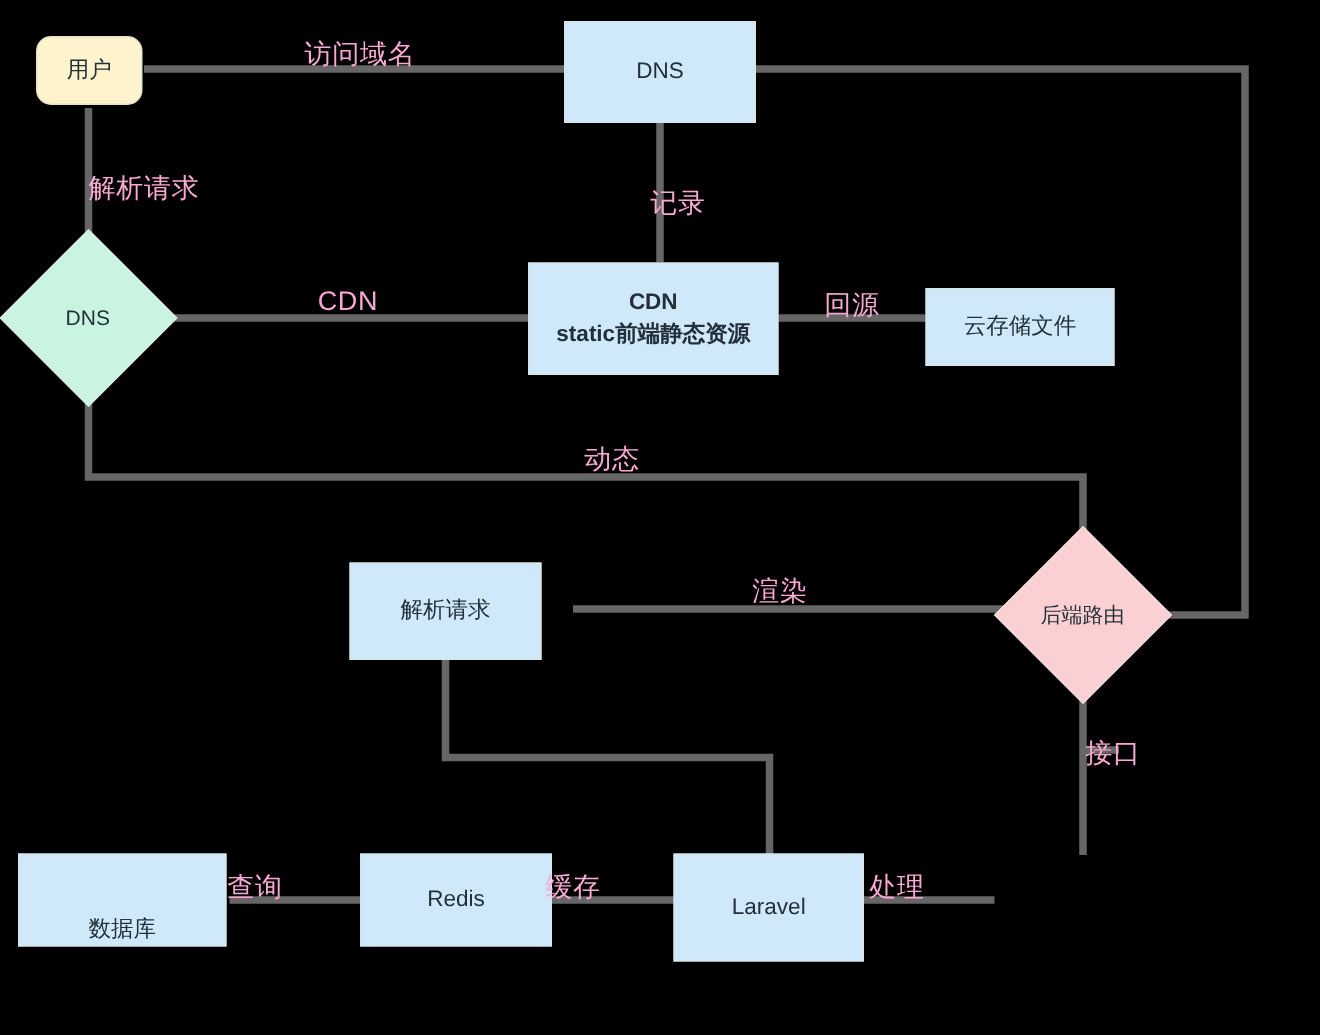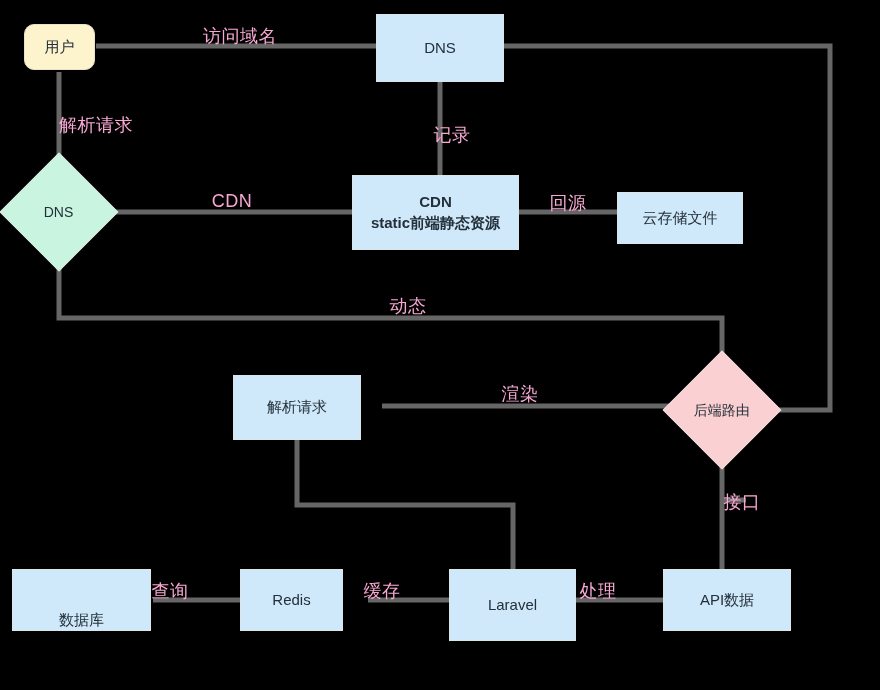--- a/index.html
+++ b/index.html
@@ -82,31 +82,28 @@
   </div>
 
   <div class="node nbox" style="left:233px;top:375px;width:128px;height:65px;">
     <span>解析请求</span>
   </div>
 
   <div class="node nbox" style="left:12px;top:569px;width:139px;height:62px;align-items:flex-end;">
     <span>数据库</span>
   </div>
 
-  <div class="node nbox" style="left:240px;top:569px;width:103px;height:62px;">
+  <div class="node nbox" style="left:240px;top:569px;width:128px;height:62px;">
     <span>Redis</span>
   </div>
 
   <div class="node nbox" style="left:449px;top:569px;width:127px;height:72px;">
     <span>Laravel</span>
   </div>
 
-  <div class="node nbox" style="left:663px;top:569px;width:128px;height:62px;">
-    <span>API数据</span>
-  </div>
 
   <div class="edge-label" style="left:240px;top:36px;">访问域名</div>
   <div class="edge-label" style="left:96px;top:125px;">解析请求</div>
   <div class="edge-label" style="left:452px;top:135px;">记录</div>
   <div class="edge-label" style="left:232px;top:201px;">CDN</div>
   <div class="edge-label" style="left:568px;top:203px;">回源</div>
   <div class="edge-label" style="left:408px;top:306px;">动态</div>
   <div class="edge-label" style="left:520px;top:394px;">渲染</div>
   <div class="edge-label" style="left:742px;top:502px;">接口</div>
   <div class="edge-label" style="left:598px;top:591px;text-align:center;">处理</div>

